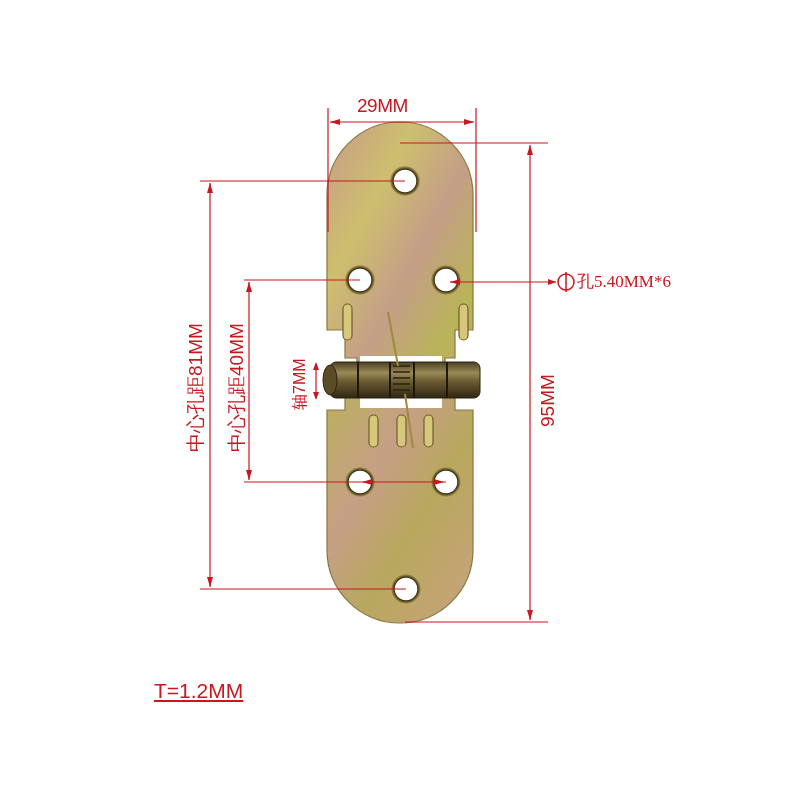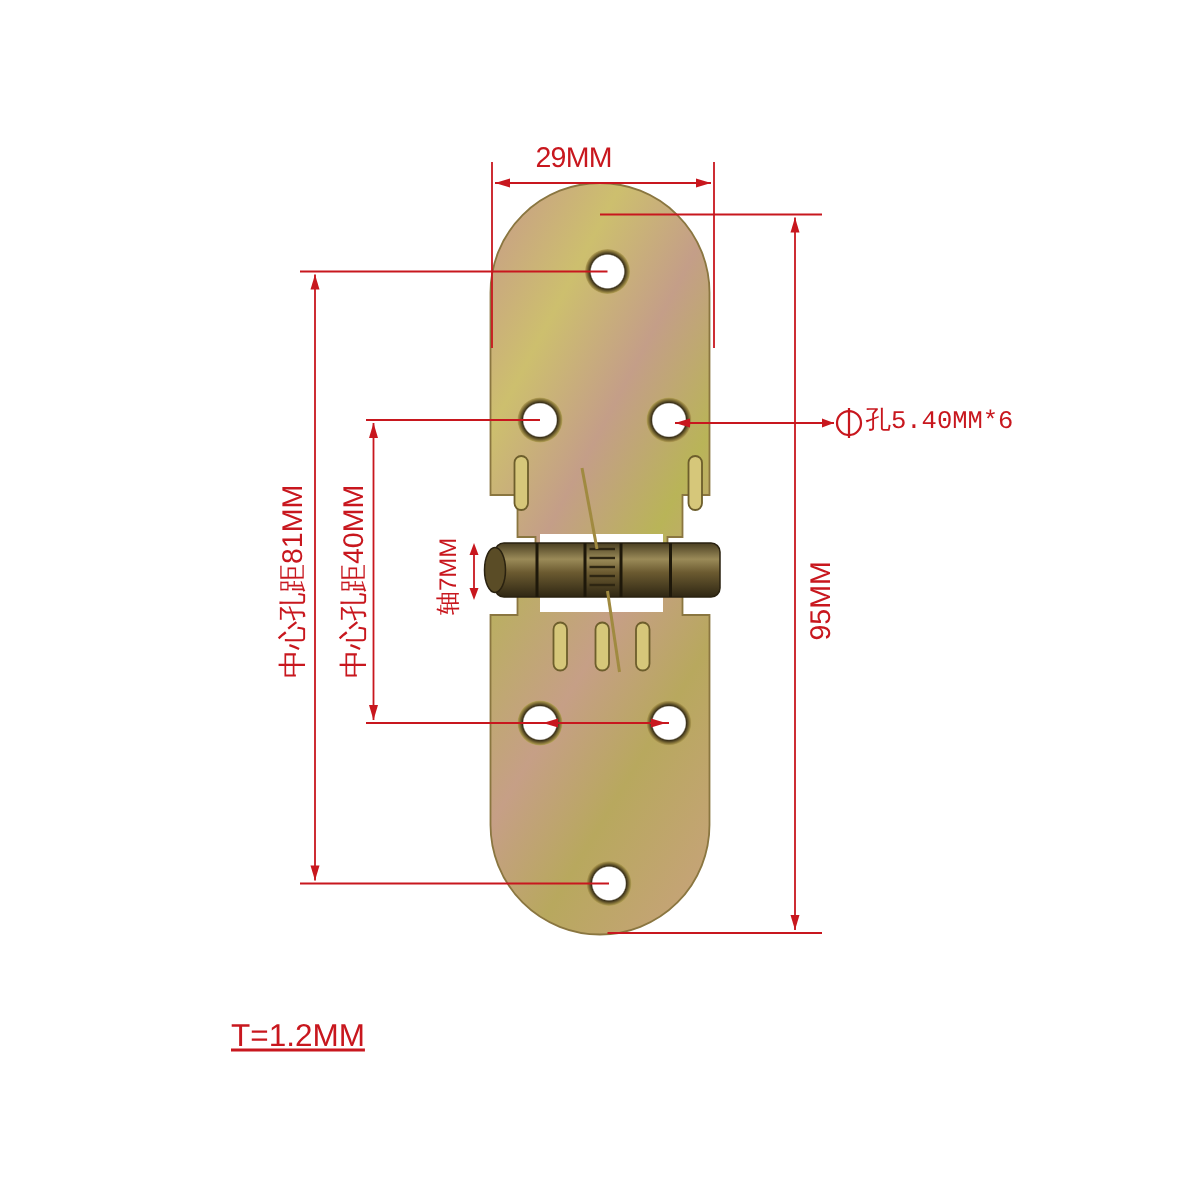--- a/index.html
+++ b/index.html
@@ -1,20 +1,20 @@
 <!DOCTYPE html>
 <html><head>
   <meta charset="utf-8">
   <style>
     html, body { margin: 0; padding: 0; background: #ffffff; }
     body { width: 800px; height: 800px; position: relative; overflow: hidden; font-family: "Liberation Sans", sans-serif; }
     #stage { position: absolute; left: 0; top: 0; width: 684px; height: 800px; }
     .label { position: absolute; color: #c8171e; font-family: "Liberation Sans", sans-serif; white-space: nowrap; line-height: 1; }
     .label-29 { left: 357px; top: 96px; font-size: 19px; letter-spacing: -0.5px; }
-    .label-hole { left: 556px; top: 273px; font-size: 17px; font-family: Liberation Mono, monospace; letter-spacing: 0px; }
+    .label-hole { left: 556px; top: 273px; font-size: 17px; font-family: Liberation Serif, serif; letter-spacing: 0px; }
     .label-thick { left: 154px; top: 680px; font-size: 21px; text-decoration: underline; }
     .vlabel { position: absolute; color: #c8171e; font-family: "Liberation Sans", sans-serif; white-space: nowrap; line-height: 1; transform-origin: left top; transform: rotate(-90deg); }
     .label-81 { left: 186px; top: 452px; font-size: 19px; }
     .label-40 { left: 227px; top: 452px; font-size: 19px; }
     .label-axle { left: 292px; top: 410px; font-size: 16px; }
     .label-95 { left: 538px; top: 427px; font-size: 19px; }
   </style>
 </head>
 <body>
 

